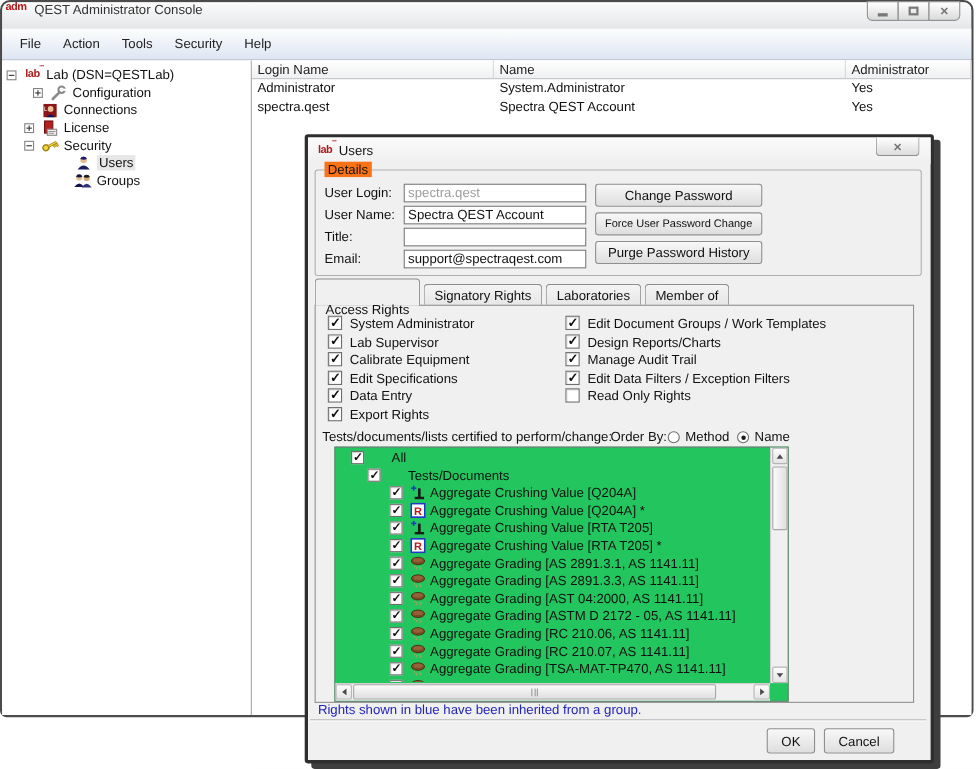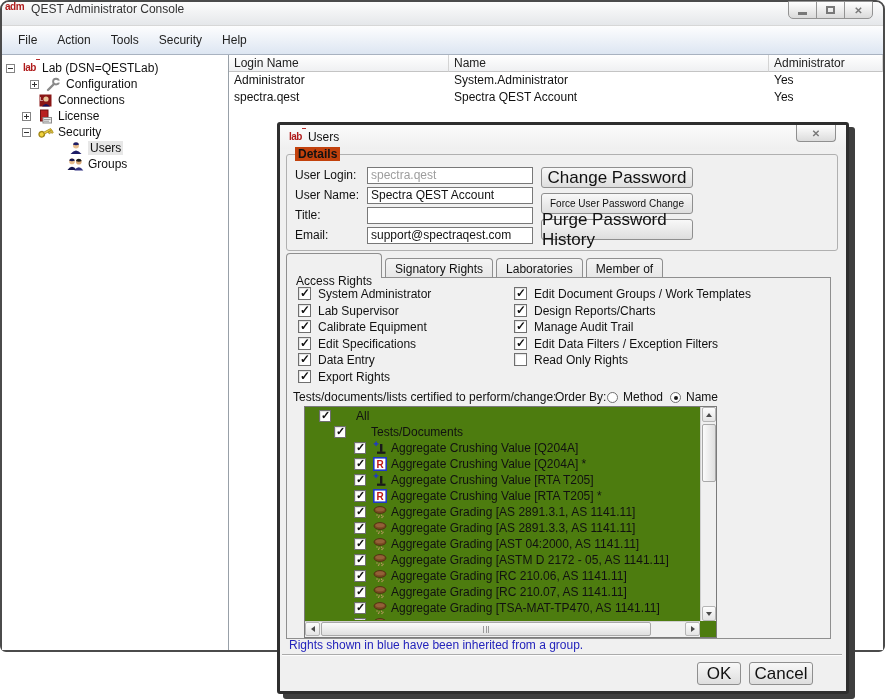--- a/index.html
+++ b/index.html
@@ -47,50 +47,50 @@
   
   .dialog{position:absolute;left:277px;top:122px;width:572px;height:572px;background:#f0f0f0;
     border:3px solid #2e2e2e;border-radius:3px;box-shadow:6px 5px 0 #3e3e3e;z-index:10}
   .dlg-titlebar{height:24px;display:flex;align-items:center;padding-left:9px;position:relative;
     background:linear-gradient(#fbfbfb,#efefef)}
   .dlg-title{margin-left:6px}
   .dlg-close{position:absolute;right:10px;top:0;width:40px;height:17px;border:1px solid #8f8f8f;border-top:none;
     border-radius:0 0 4px 4px;background:linear-gradient(#ffffff,#dcdcdc);display:flex;align-items:center;justify-content:center}
 
   .details-group{position:absolute;left:6px;top:29px;width:552px;height:97px;border:1px solid #b0b0b0;border-radius:3px}
-  .legend{position:absolute;top:-8px;left:8px;background:#c2410c;font-weight:bold;padding:0 3px}
+  .legend{position:absolute;top:-8px;left:8px;background:#f97316;font-weight:normal;padding:0 3px}
   .field-row{position:absolute;left:8px;display:flex;align-items:center;height:20px}
   .f-label{width:72px;flex:none}
   .f-input{width:166px;height:17px;border:1px solid #787878;background:#fff;font-family:"Liberation Sans",sans-serif;
     font-size:12px;padding:0 3px;color:#111}
   .f-input.disabled{color:#9d9d9d}
   .pwd-btns{position:absolute;left:254px;top:12px;width:152px;display:flex;flex-direction:column;gap:5px}
   .btn{border:1px solid #8f8f8f;border-radius:3px;background:linear-gradient(#f8f8f8,#dedede);
-    display:flex;align-items:center;justify-content:center;font-size:17px;color:#111}
+    display:flex;align-items:center;justify-content:center;font-size:12px;color:#111}
   .pwd-btns .btn{height:21px;width:152px}
 
   .tabs{position:absolute;left:6px;top:128px;display:flex;align-items:flex-end;height:25px}
   .tab{padding:3px 9px 4px;border:1px solid #8f8f8f;border-bottom:none;border-radius:4px 4px 0 0;
     background:linear-gradient(#f4f4f4,#e6e6e6);margin-right:3px;position:relative;height:20px}
   .tab.active{background:#f0f0f0;height:25px;z-index:5;padding-top:20px}
 
   .tab-page{position:absolute;left:6px;top:152px;width:545px;height:362px;border:1px solid #8f8f8f;background:#f0f0f0}
   .rights-col{position:absolute;top:9px}
   .rights-col.left{left:11px}.rights-col.right{left:227px}
   .right-row{display:flex;align-items:flex-start;height:16px;margin-bottom:0.5px}
   .cb{width:13px;height:13px;background:#fff;border:1px solid #6f6f6f;position:relative;flex:none;margin-right:7px;
     box-shadow:inset 1px 1px 1px rgba(0,0,0,0.12)}
   .cb.checked::after{content:'\2713';position:absolute;left:1px;top:-2px;font-size:12px;font-weight:bold;color:#101010}
   .certified-label{position:absolute;left:6px;top:112px}
   .orderby-label{position:absolute;left:268px;top:112px}
   .radio-opt{position:absolute;top:112px;display:flex;align-items:center;gap:5px}
   .radio{width:11px;height:11px;border-radius:50%;border:1px solid #6f6f6f;background:#fff;position:relative;flex:none}
   .radio.selected::after{content:'';position:absolute;left:3px;top:3px;width:4px;height:4px;background:#1a1a1a;border-radius:50%}
 
-  .listbox{position:absolute;left:17px;top:128px;width:413px;height:232px;background:#4d7c0f;border:1px solid #7a7a7a}
+  .listbox{position:absolute;left:17px;top:128px;width:413px;height:232px;background:#22c55e;border:1px solid #7a7a7a}
   .lb-rows{position:absolute;left:1px;top:1px;right:17px;bottom:17px;overflow:hidden}
   .lb-row{display:flex;align-items:center;height:16px;white-space:nowrap}
   .lb-row .cb{width:12px;height:12px;margin-right:5px}
   .lb-row .cb.checked::after{font-size:11px;top:-2px}
   .pad-l0{padding-left:13px}.pad-l1{padding-left:28px}.pad-l2{padding-left:48px}
   .icon-slot{width:18px;flex:none;display:flex;justify-content:center;align-items:center;margin-right:2px}
   .icon-slot svg{display:none}
   .icon-slot.icon-rammer .svg-rammer{display:block}
   .icon-slot.icon-r-badge .svg-r-badge{display:block}
   .icon-slot.icon-sieve .svg-sieve{display:block}

